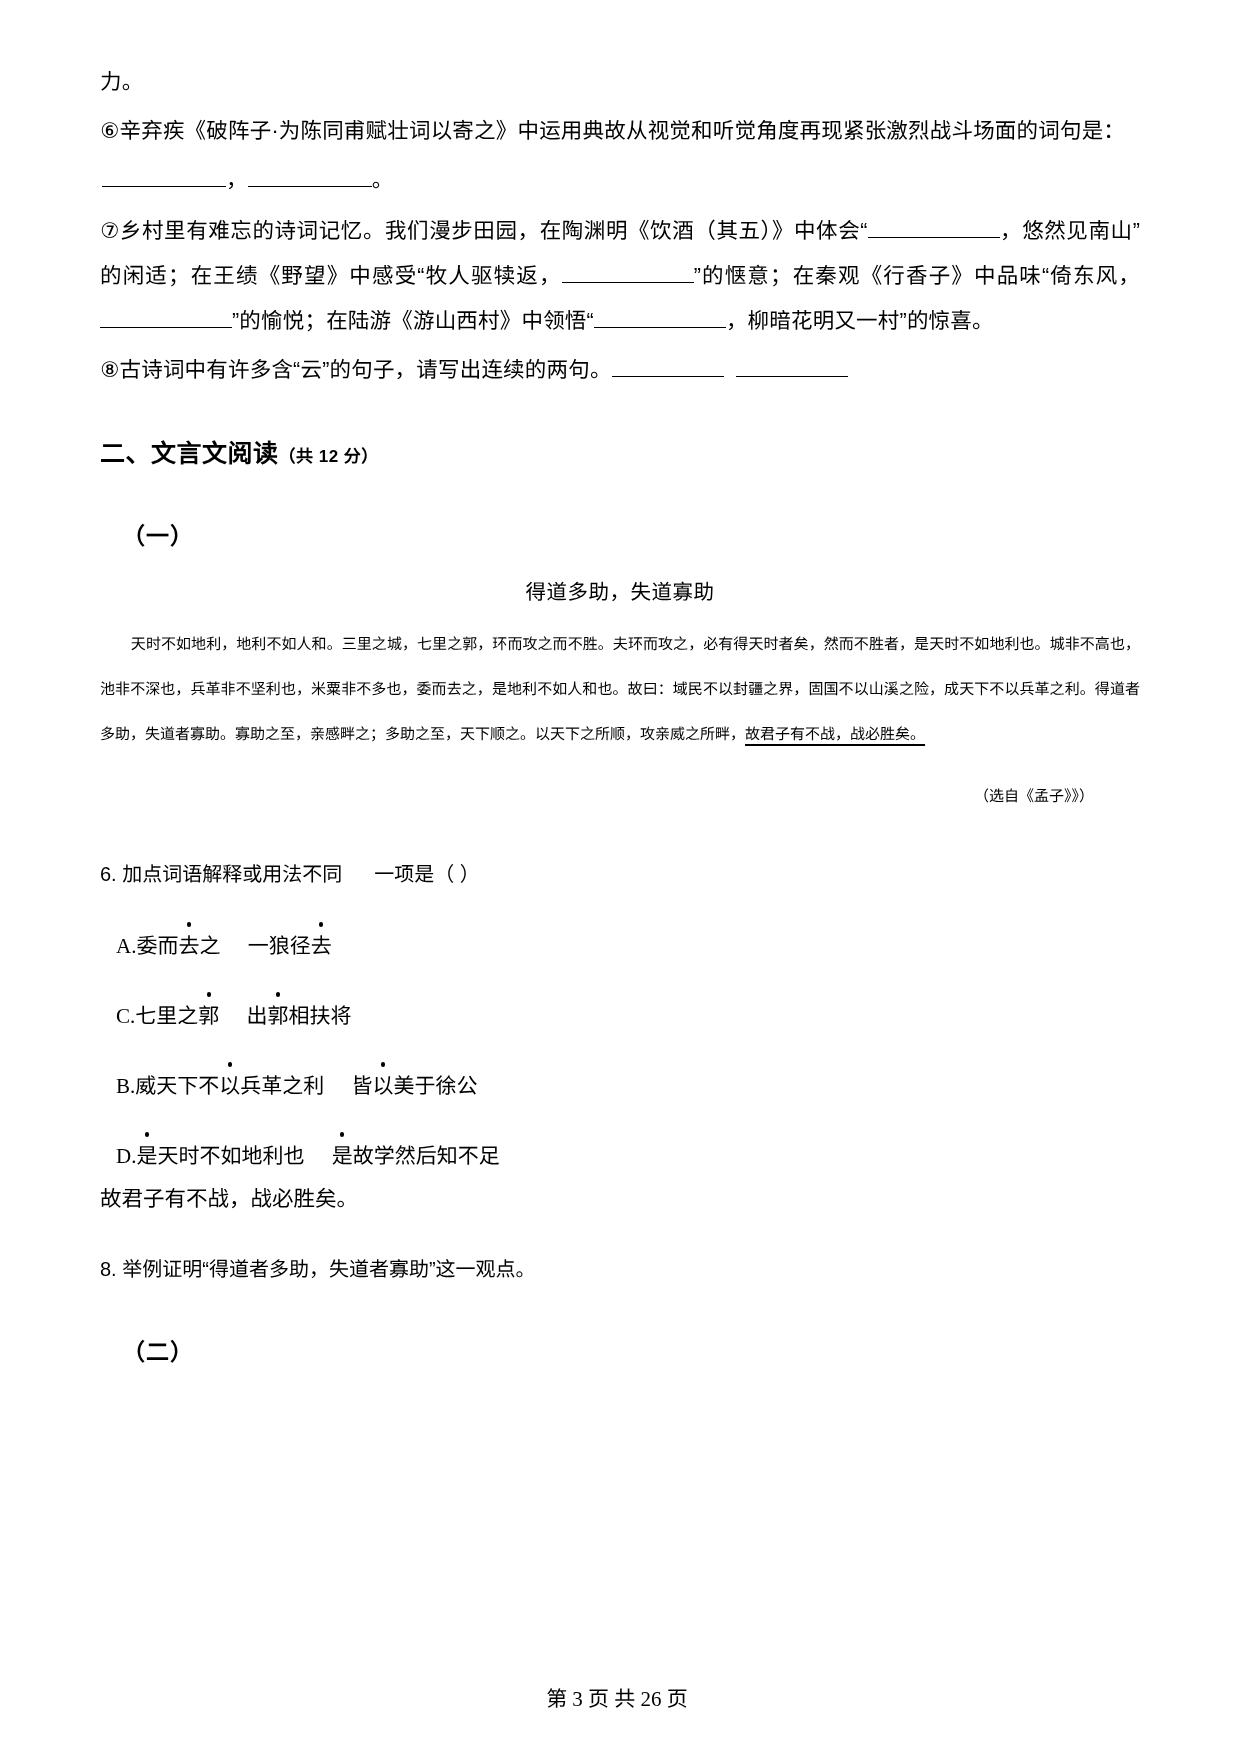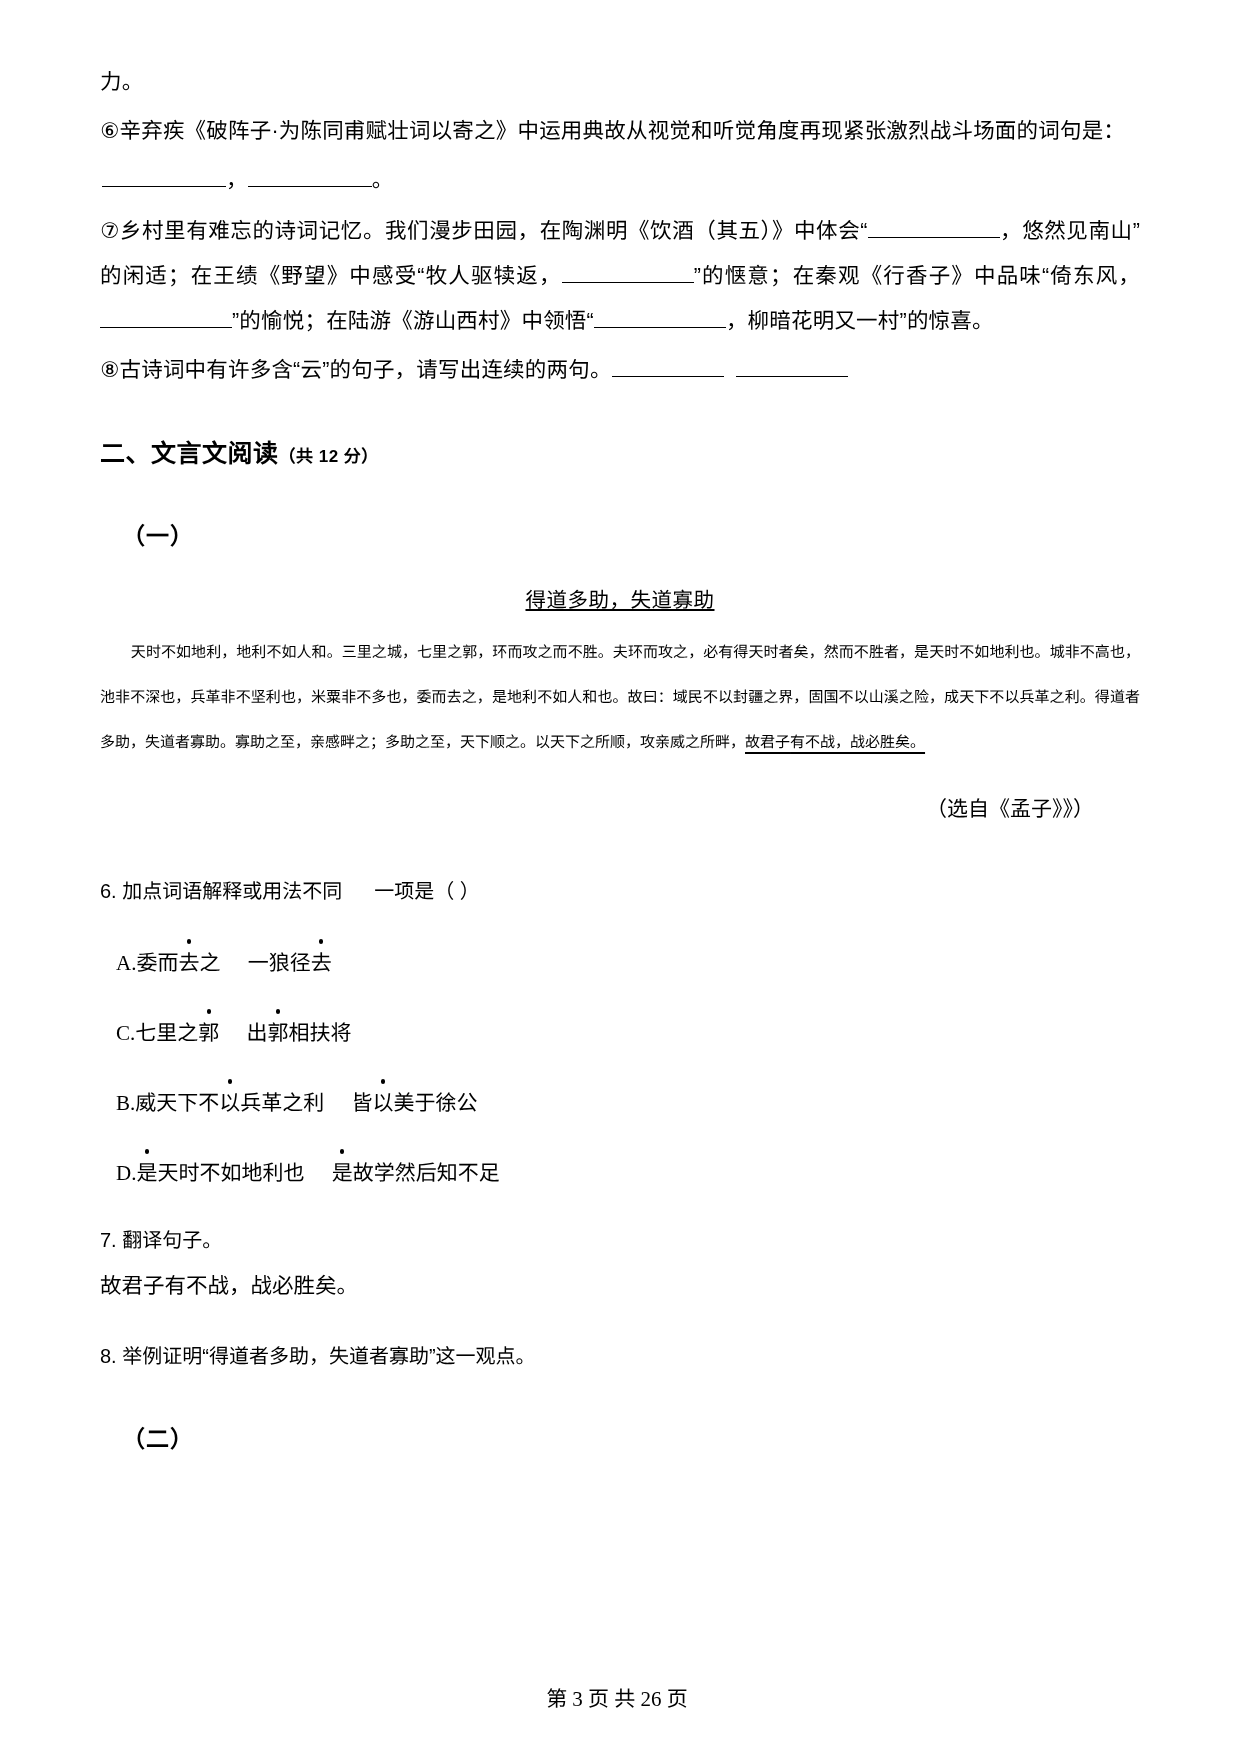--- a/index.html
+++ b/index.html
@@ -60,42 +60,41 @@
   .sub-label {
     font-size: 23px;
     font-weight: bold;
     margin: 48px 0 0 22px;
     letter-spacing: 1px;
   }
 
   .passage-title {
     text-align: center;
     font-size: 20.5px;
-    margin: 32px 0 0 0;
+    margin: 24px 0 0 0;
     letter-spacing: 0.5px;
-    text-decoration: underline;
   }
 
   .passage {
     font-size: 15px;
     line-height: 45px;
     margin: 16px 0 0 0;
     text-align: justify;
     text-justify: inter-ideograph;
   }
   .passage .indent { display: inline-block; width: 2.05em; }
   .u-line {
     text-decoration: underline;
     text-underline-offset: 5px;
     text-decoration-thickness: 1.5px;
   }
 
   .attribution {
     text-align: right;
-    font-size: 21px;
+    font-size: 15px;
     margin: 28px 46px 0 0;
   }
 
   .question {
     font-size: 20px;
     line-height: 34px;
     margin: 52px 0 0 0;
   }
   .q-gap { display: inline-block; width: 1.6em; }
 
@@ -209,24 +208,20 @@
   </div>
 
   <div class="choice">
     <span class="letter">B.</span><span>威天下不</span><span class="dotted">以</span><span>兵革之利</span><span class="choice-gap"></span><span>皆</span><span class="dotted">以</span><span>美于徐公</span>
   </div>
 
   <div class="choice">
     <span class="letter">D.</span><span></span><span class="dotted">是</span><span>天时不如地利也</span><span class="choice-gap"></span><span></span><span class="dotted">是</span><span>故学然后知不足</span>
   </div>
 
-  <div class="q-plain">
-    <span>7.</span>
-    <span>翻译句子。</span>
-  </div>
 
   <div class="q-answer-line">故君子有不战，战必胜矣。</div>
 
   <div class="q-plain">
     <span>8.</span>
     <span>举例证明“得道者多助，失道者寡助”这一观点。</span>
   </div>
 
   <div class="sub-label-2">（二）</div>
 

